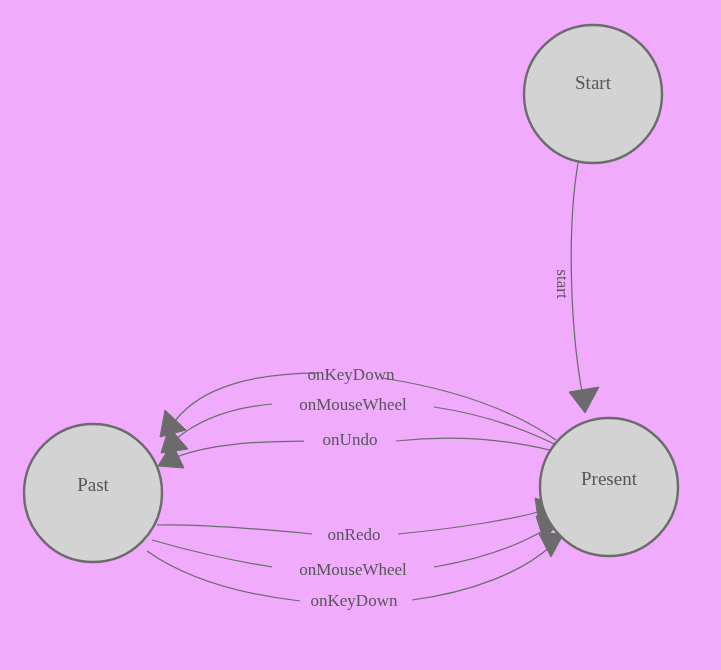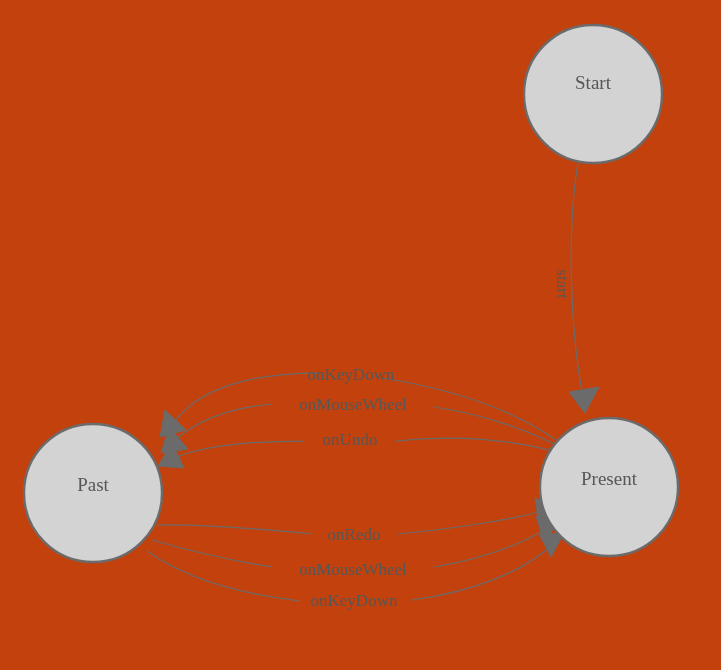--- a/index.html
+++ b/index.html
@@ -4,21 +4,21 @@
 <style>
   html, body {
     margin: 0;
     padding: 0;
     background: #ffffff;
   }
   #diagram-root {
     position: relative;
     width: 721px;
     height: 670px;
-    background: #c2410c;
+    background: #f0abfc;
     overflow: hidden;
     font-family: "Liberation Serif", "DejaVu Serif", serif;
   }
   #graph-svg {
     position: absolute;
     left: 0;
     top: 0;
     width: 721px;
     height: 670px;
     display: block;

